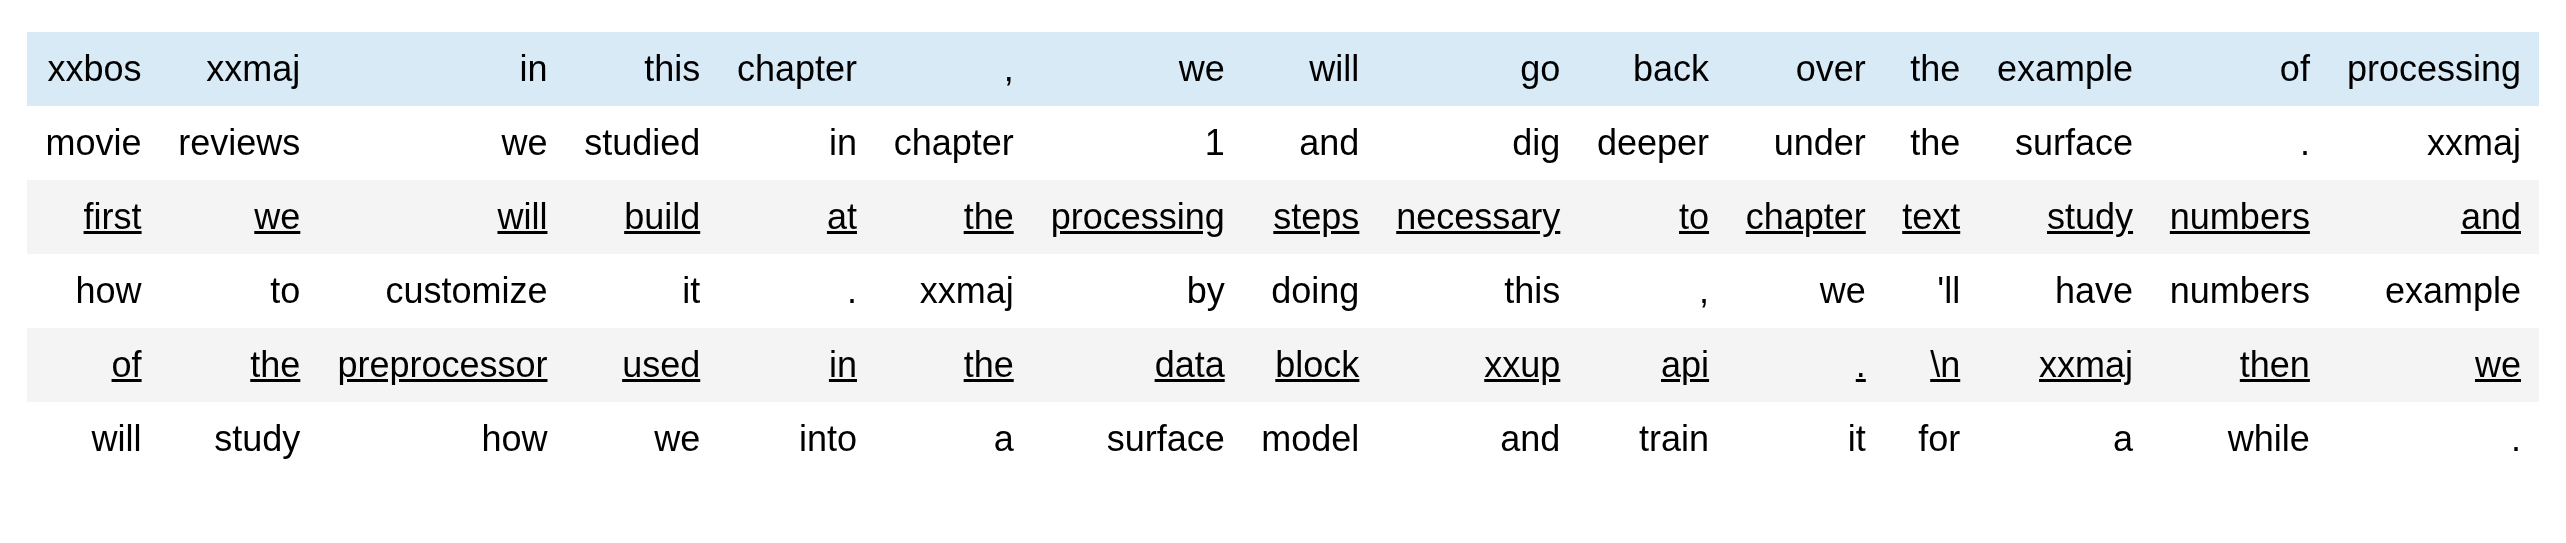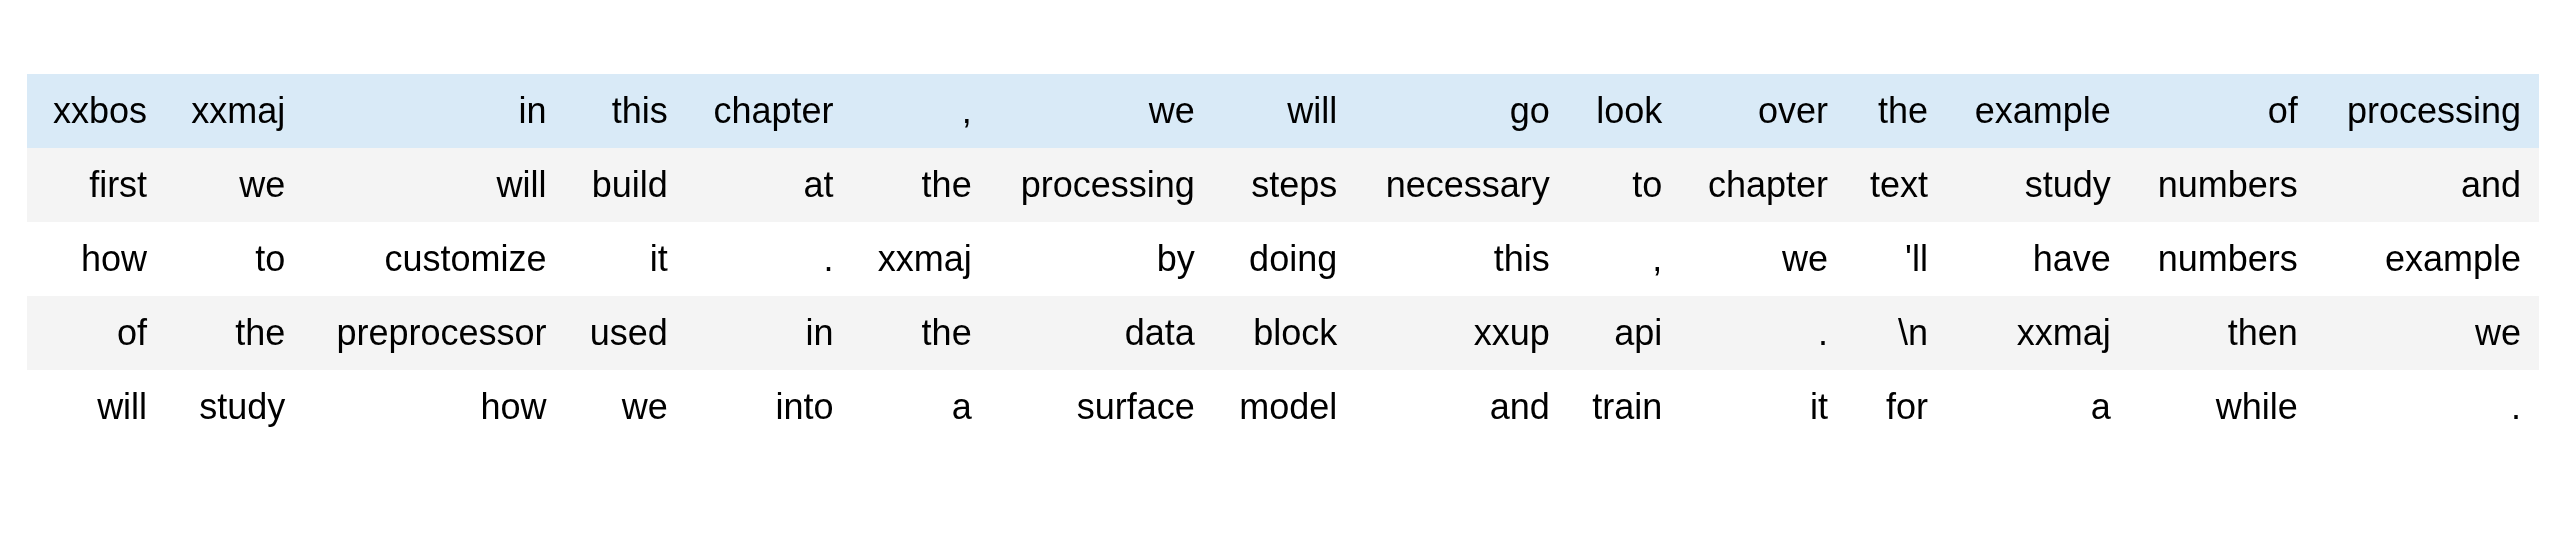--- a/index.html
+++ b/index.html
@@ -8,21 +8,20 @@
     background: #ffffff;
   }
   body {
     width: 2566px;
     height: 543px;
     font-family: "Liberation Sans", sans-serif;
     overflow: hidden;
   }
   .table-wrap {
     padding: 32px 27px 0 27px;
-    margin-top: 42px;
   }
   table.tokens {
     width: 2512px;
     border-collapse: collapse;
     border: none;
     table-layout: auto;
     color: var(--text, #000000);
   }
   table.tokens td {
     font-size: 36px;
@@ -32,44 +31,62 @@
     vertical-align: middle;
     white-space: nowrap;
     border: none;
     background: var(--rowbg, #ffffff);
   }
   table.tokens tr.hl td {
     background: var(--hl, #d9eaf7);
   }
   table.tokens tr.stripe td {
     background: var(--stripe, #f4f4f4);
+    text-decoration: underline;
   }
 </style>
 </head>
 <body style="background: rgb(255, 255, 255);">
 
 <div class="table-wrap">
   <table class="tokens" style="--hl: #d9eaf7; --stripe: #f4f4f4; --rowbg: #ffffff; --text: #000000;">
     <tbody>
         <tr class="hl">
           <td>xxbos</td>
           <td>xxmaj</td>
           <td>in</td>
           <td>this</td>
           <td>chapter</td>
           <td>,</td>
           <td>we</td>
           <td>will</td>
           <td>go</td>
-          <td>look</td>
+          <td>back</td>
           <td>over</td>
           <td>the</td>
           <td>example</td>
           <td>of</td>
           <td>processing</td>
+        </tr>
+        <tr>
+          <td>movie</td>
+          <td>reviews</td>
+          <td>we</td>
+          <td>studied</td>
+          <td>in</td>
+          <td>chapter</td>
+          <td>1</td>
+          <td>and</td>
+          <td>dig</td>
+          <td>deeper</td>
+          <td>under</td>
+          <td>the</td>
+          <td>surface</td>
+          <td>.</td>
+          <td>xxmaj</td>
         </tr>
         <tr class="stripe">
           <td>first</td>
           <td>we</td>
           <td>will</td>
           <td>build</td>
           <td>at</td>
           <td>the</td>
           <td>processing</td>
           <td>steps</td>

